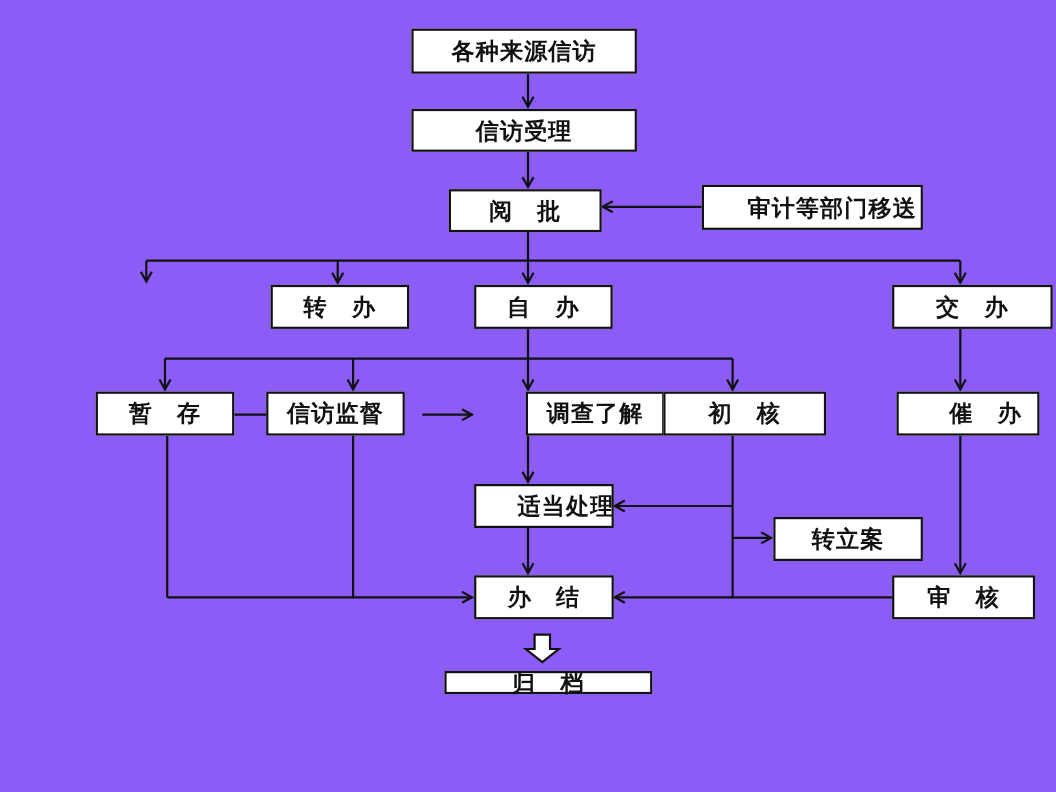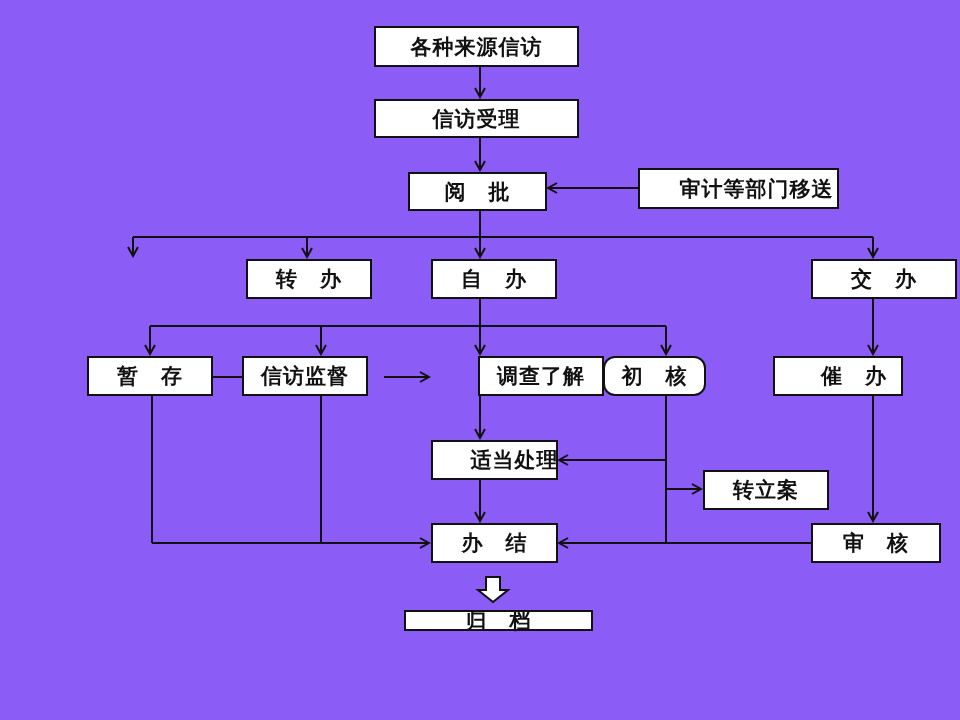--- a/index.html
+++ b/index.html
@@ -74,23 +74,23 @@
   <div class="box" style="left:408px;top:172px;width:139px;height:39px;">阅　批</div>
   <div class="box" style="left:638px;top:168px;width:201px;height:41px;padding-left:36px;">审计等部门移送</div>
 
   <div class="box" style="left:246px;top:259px;width:126px;height:40px;text-align:right;">转　办</div>
   <div class="box" style="left:431px;top:259px;width:126px;height:40px;">自　办</div>
   <div class="box" style="left:811px;top:259px;width:146px;height:40px;">交　办</div>
 
   <div class="box" style="left:87px;top:356px;width:126px;height:40px;">暂　存</div>
   <div class="box" style="left:242px;top:356px;width:126px;height:40px;">信访监督</div>
   <div class="box" style="left:446px;top:356px;width:126px;height:40px;margin-left:32px;">调查了解</div>
-  <div class="box" style="left:603px;top:356px;width:103px;height:40px;border-radius:12px;">初　核</div>
-  <div class="box" style="left:773px;top:356px;width:130px;height:40px;padding-left:32px;">催　办</div>
+  <div class="box" style="left:603px;top:356px;width:148px;height:40px;">初　核</div>
+  <div class="box" style="left:815px;top:356px;width:130px;height:40px;padding-left:32px;">催　办</div>
 
   <div class="box" style="left:431px;top:440px;width:127px;height:40px;padding-left:40px;">适当处理</div>
-  <div class="box" style="left:703px;top:470px;width:126px;height:40px;">转立案</div>
+  <div class="box" style="left:703px;top:470px;width:136px;height:40px;">转立案</div>
 
   <div class="box" style="left:431px;top:523px;width:127px;height:40px;">办　结</div>
   <div class="box" style="left:811px;top:523px;width:130px;height:40px;">审　核</div>
 
   <div class="box" style="left:404px;top:610px;width:189px;height:21px;">归　档</div>
 </div>
 
 </body></html>

